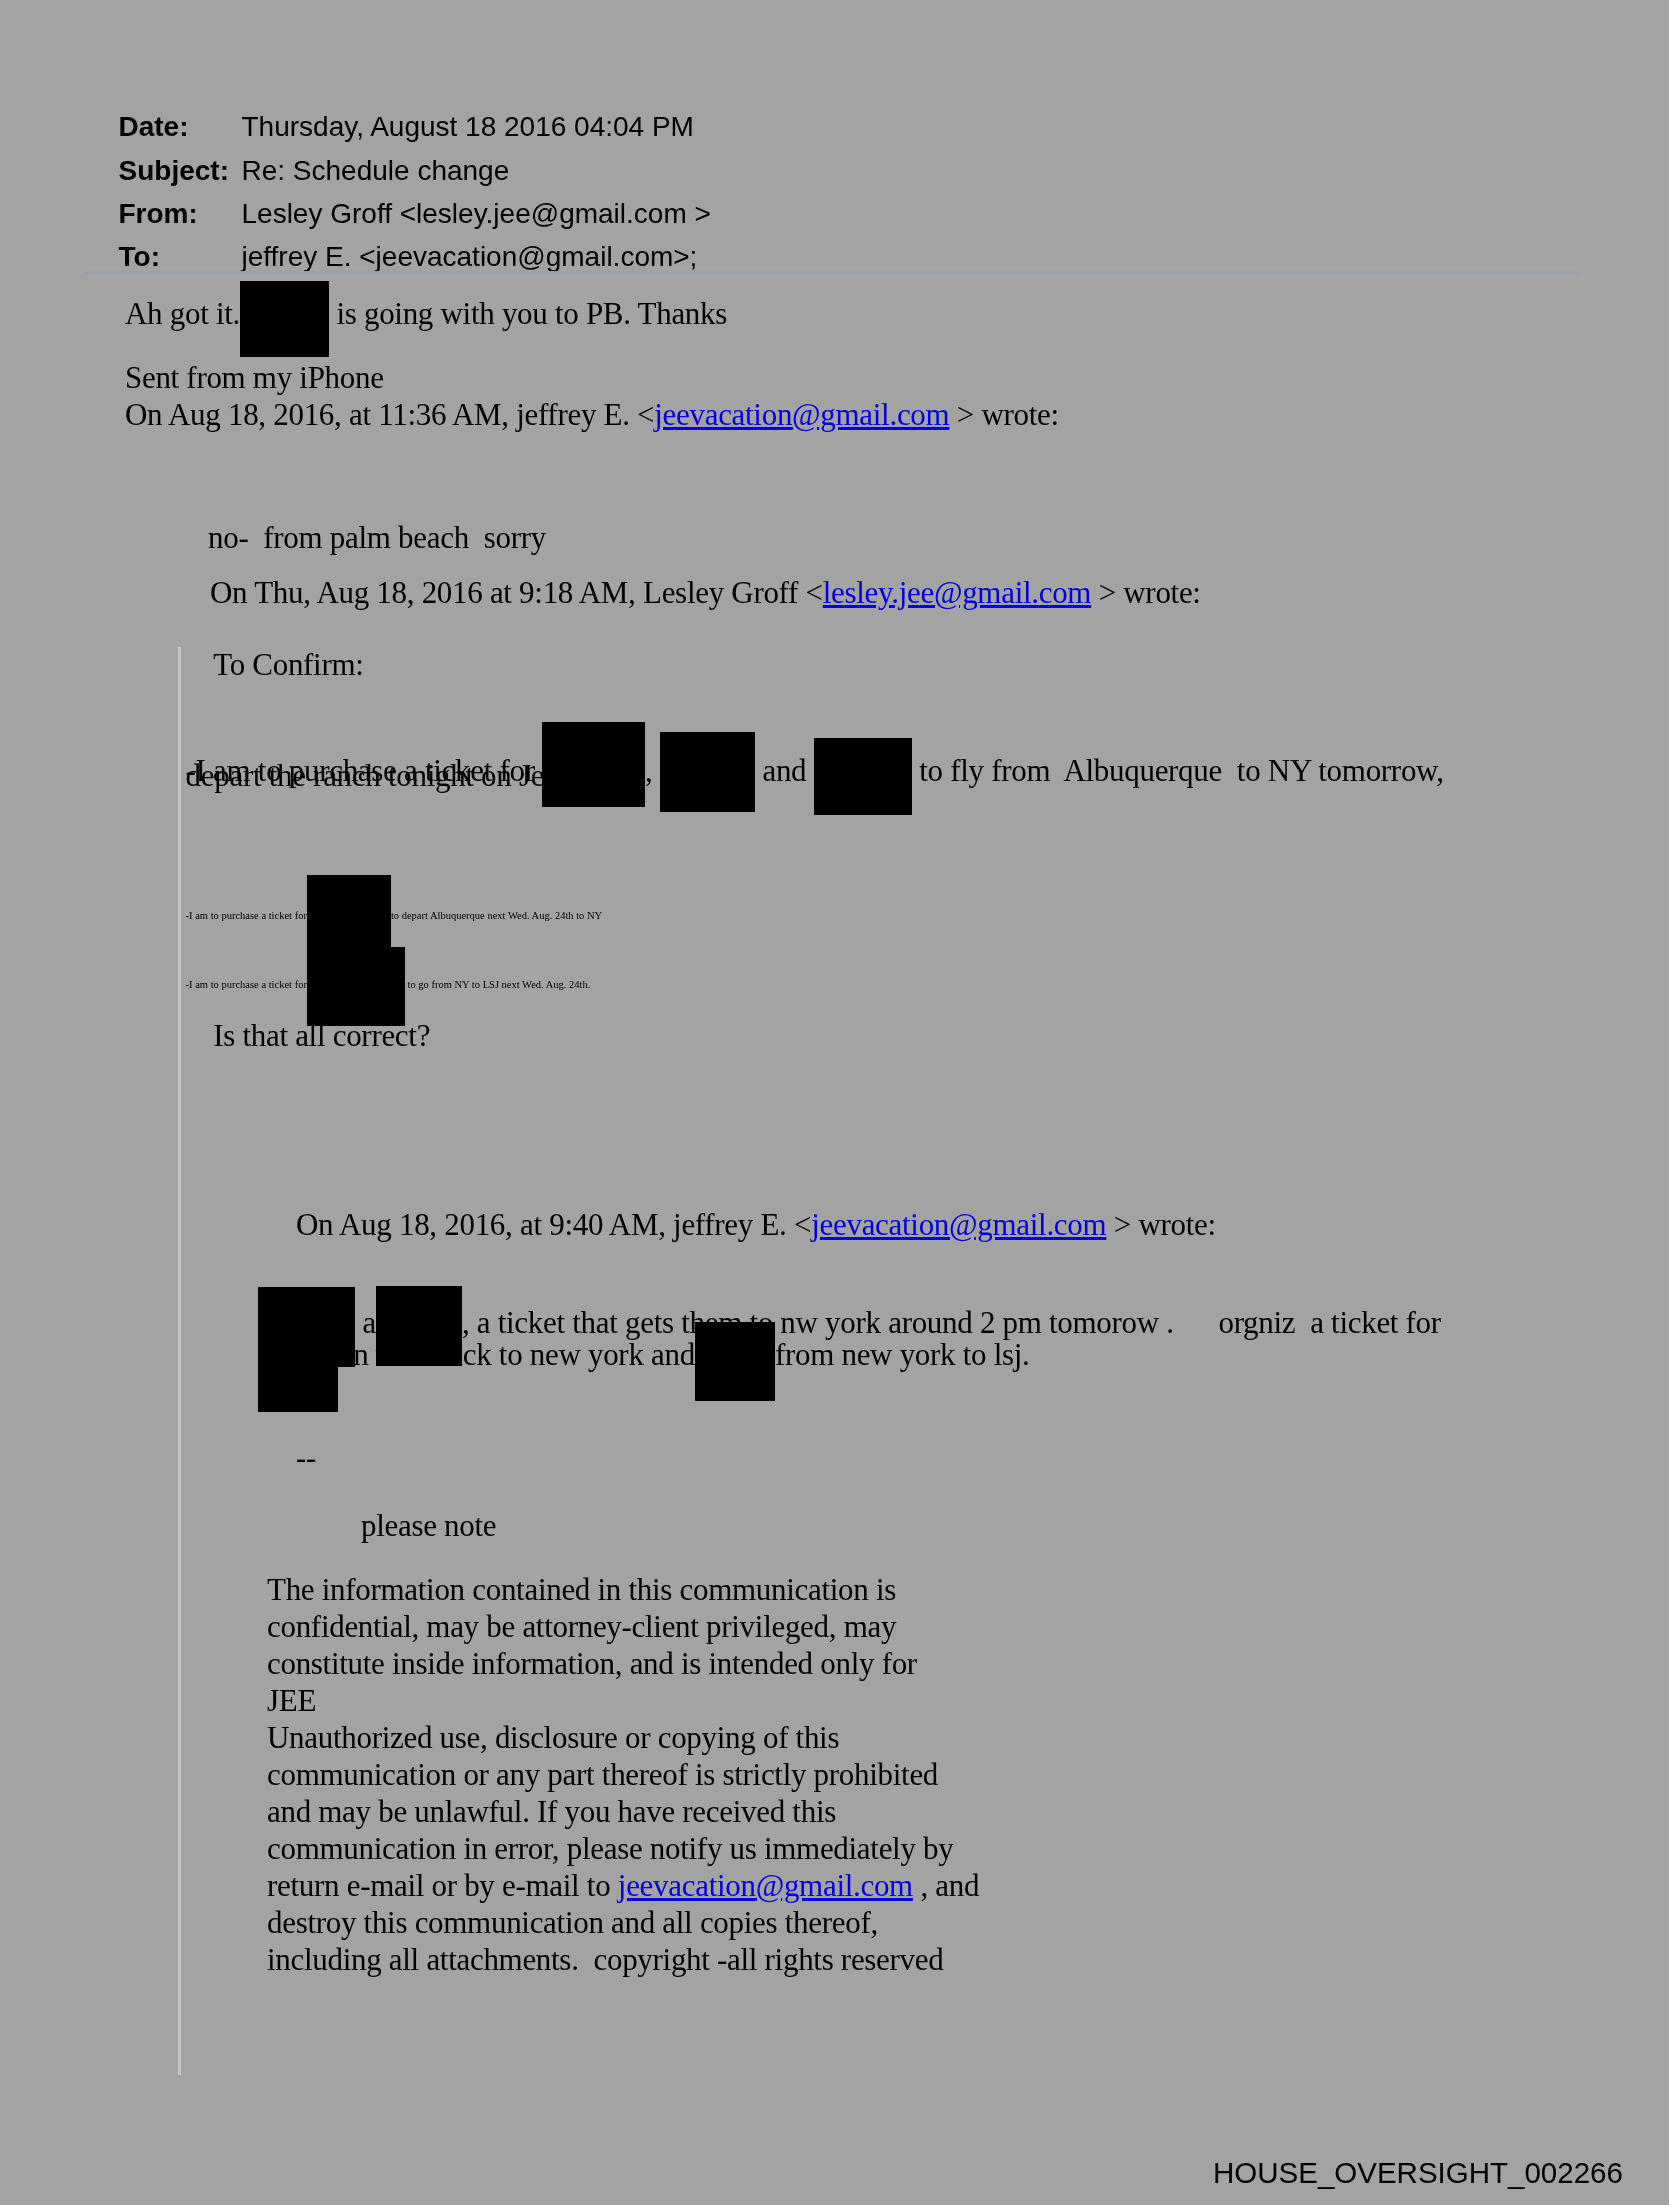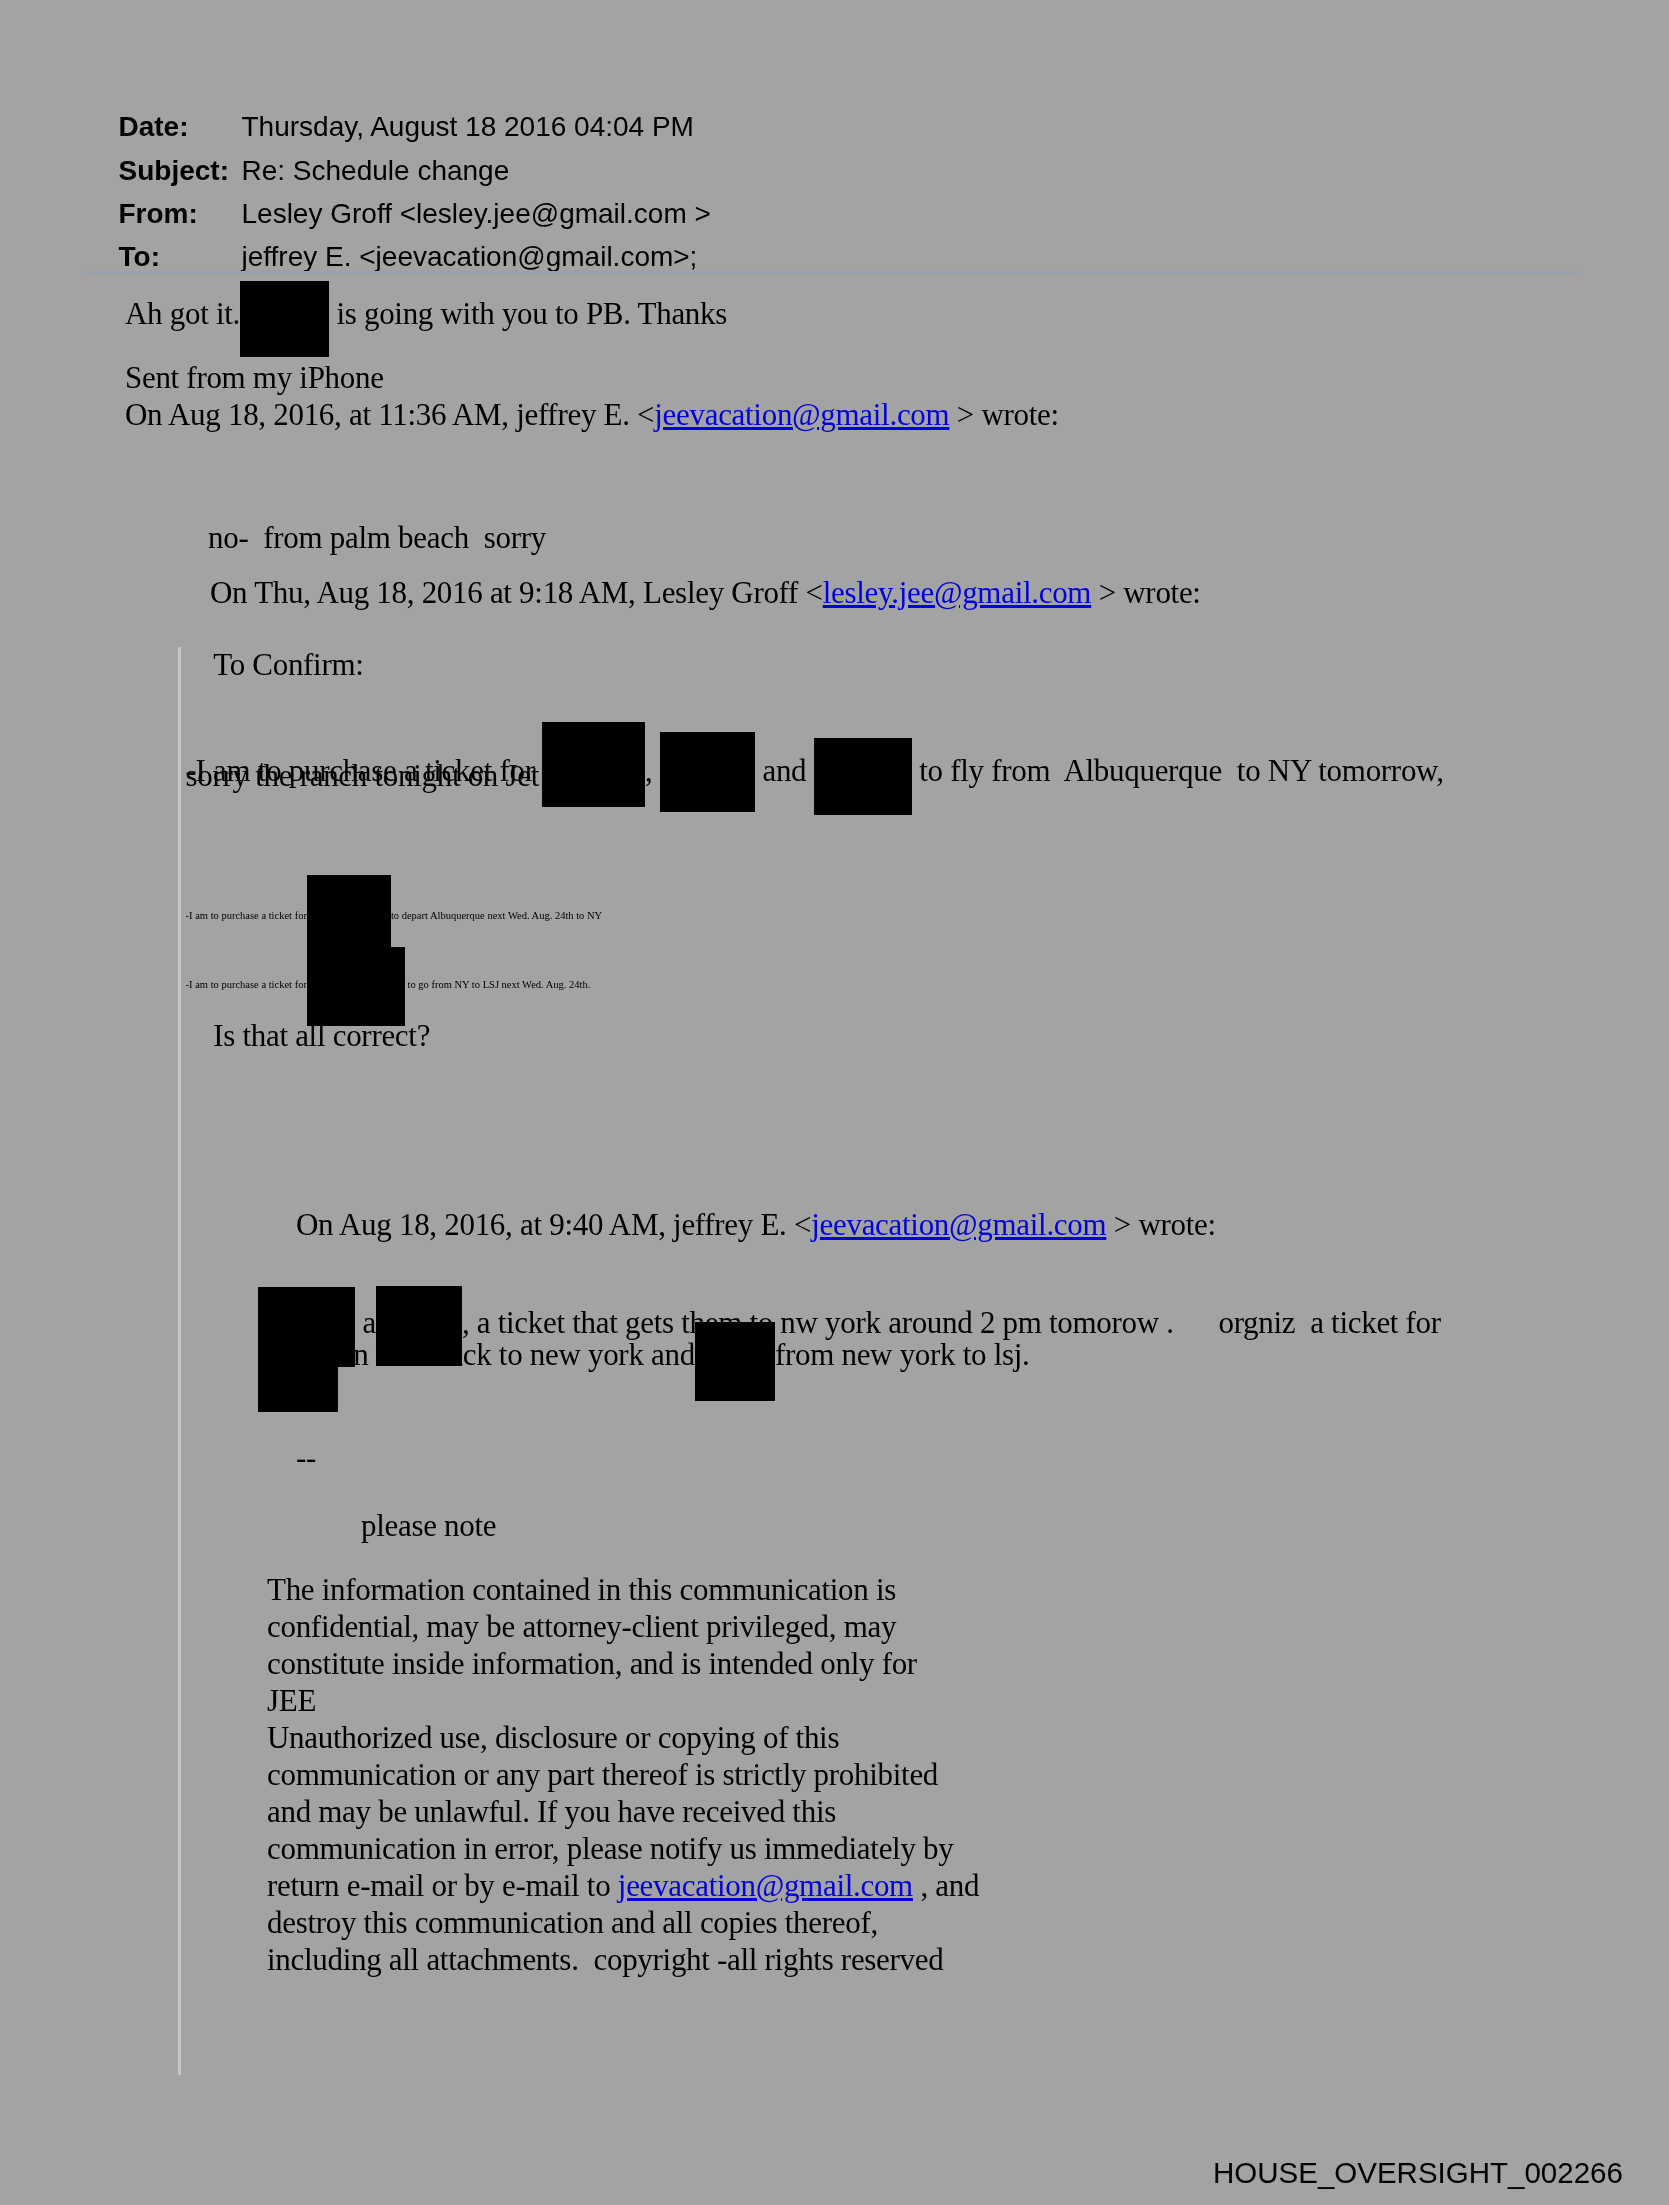--- a/index.html
+++ b/index.html
@@ -53,21 +53,21 @@
   <div class="serif-line" style="left:98px;top:397px">On Aug 18, 2016, at 11:36 AM, jeffrey E. &lt;<a class="email-link" href="#">jeevacation@gmail.com</a> &gt; wrote:</div>
 
   <div class="serif-line" style="left:181px;top:520px">no-  from palm beach  sorry</div>
   <div class="serif-line" style="left:183px;top:575px">On Thu, Aug 18, 2016 at 9:18 AM, Lesley Groff &lt;<a class="email-link" href="#">lesley.jee@gmail.com</a> &gt; wrote:</div>
 
   <div class="quote">
     <div class="serif-line" style="left:5.2px;top:0px">To Confirm:</div>
 
     <div class="para" style="left:4.6px;top:75px">
         <div class="line">-I am to purchase a ticket for <span class="redaction" style="width: 103px; height: 85px; vertical-align: -26px;"></span>, <span class="redaction" style="width: 95px; height: 80px; vertical-align: -31px;"></span> and <span class="redaction" style="width: 98px; height: 77px; vertical-align: -34px;"></span> to fly from  Albuquerque  to NY tomorrow,</div>
-        <div class="line">sorry the ranch tonight on Jet Blue)?</div>
+        <div class="line">depart the ranch tonight on Jet Sent)?</div>
       </div>
 
     <div class="para" style="left:4.6px;top:228px">-I am to purchase a ticket for<span class="redaction" style="width: 84px; height: 81px; vertical-align: -37px;"></span>to depart Albuquerque next Wed. Aug. 24th to NY</div>
 
     <div class="para" style="left:4.6px;top:300px">-I am to purchase a ticket for<span class="redaction" style="width: 98px; height: 79px; vertical-align: -38px;"></span> to go from NY to LSJ next Wed. Aug. 24th.</div>
 
     <div class="serif-line" style="left:5.2px;top:371px">Is that all correct?</div>
 
     <div class="serif-line" style="left:88px;top:560px">On Aug 18, 2016, at 9:40 AM, jeffrey E. &lt;<a class="email-link" href="#">jeevacation@gmail.com</a> &gt; wrote:</div>
 

